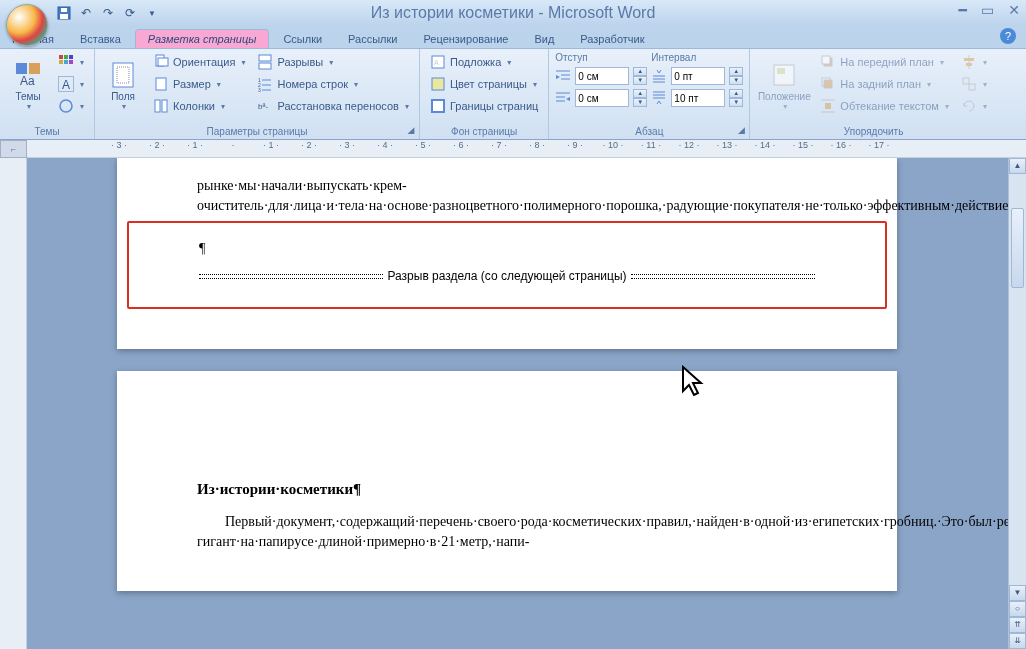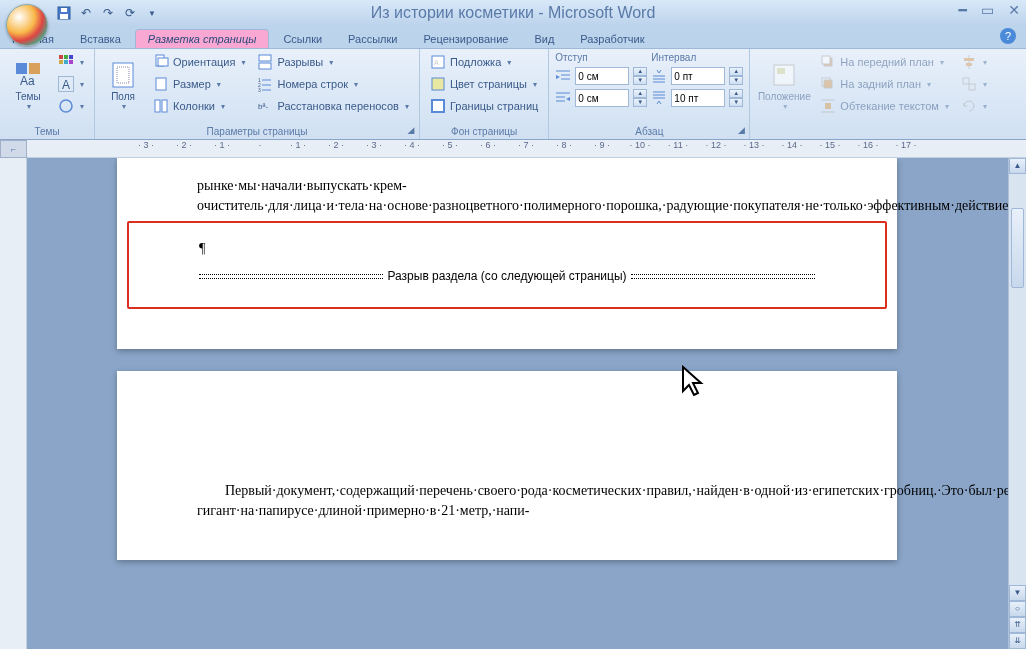--- a/index.html
+++ b/index.html
@@ -29,21 +29,21 @@
 .col { display: flex; flex-direction: column; gap: 2px; }
 .spinner-row { display: flex; align-items: center; gap: 4px; height: 20px; font-size: 11px; color: #3a5a8a; }
 .spinner-row .icon { width: 16px; height: 16px; }
 .spinner-input { width: 54px; height: 18px; border: 1px solid #a0b8d8; background: #fff; font-size: 10px; padding: 8px 2px; }
 .spin-btns { display: flex; flex-direction: column; }
 .spin-btns span { width: 14px; height: 9px; background: linear-gradient(#eaf2fb,#cfe0f2); border: 1px solid #a0b8d8; font-size: 6px; text-align: center; line-height: 7px; cursor: pointer; color:#3a5a8a; }
 .launcher { position: absolute; right: 2px; bottom: 2px; width: 12px; height: 12px; font-size: 9px; color: #5a7aa8; cursor: pointer; text-align: center; }
 .glabel { font-size: 10px; color: #5a7aa8; padding-bottom: 1px; }
 .dd-arrow { font-size: 8px; margin-left: 2px; color:#5a7aa8; }
 
-.ruler-h { height: 18px; background: #e8eef6; display: flex; position: relative; margin-left: 27px; border-bottom: 1px solid #c0d0e0; font-size: 9px; color: #5a6a8a; overflow: hidden; }
+.ruler-h { height: 18px; background: #e8eef6; display: flex; position: relative; border-bottom: 1px solid #c0d0e0; font-size: 9px; color: #5a6a8a; overflow: hidden; }
 .ruler-corner { position: absolute; left: 0; top: 140px; width: 27px; height: 18px; background: #d0dae8; border: 1px solid #a0b0c8; z-index: 5; display:flex; align-items:center; justify-content:center; font-size:9px; color:#5a7aa8;}
 
 .workspace { display: flex; height: 491px; position: relative; }
 .ruler-v { width: 27px; background: #e8eef6; border-right: 1px solid #c0d0e0; }
 .doc-area { flex: 1; background: #8aa5c8; overflow: auto; position: relative; padding-left: 90px; }
 .scroll-v { width: 18px; background: #d8e4f0; border-left: 1px solid #b0c0d8; position: relative; }
 .scroll-thumb { position: absolute; left: 2px; right: 2px; top: 50px; height: 80px; background: linear-gradient(#e8f0fa,#c8d8ec); border: 1px solid #a0b8d8; border-radius: 2px; }
 .scroll-btn { position: absolute; left: 0; right: 0; height: 16px; background: linear-gradient(#e8f0fa,#c8d8ec); border: 1px solid #a0b8d8; font-size: 8px; text-align: center; line-height: 14px; cursor: pointer; color:#3a5a8a; }
 
 .page { width: 780px; background: #fff; box-shadow: 0 2px 6px rgba(0,0,0,0.3); padding: 18px 80px 40px 80px; margin-bottom: 22px; position: relative; }
@@ -359,20 +359,21 @@
           </div>
         <div class="small-btn" style="opacity:0.5;">
             <svg class="icon" viewBox="0 0 16 16">
               <path d="M3 8 A5 5 0 1 1 8 13" fill="none" stroke="#aaa"></path>
               <path d="M3 5 L3 8 L6 8" fill="none" stroke="#aaa"></path>
             </svg>
             <span class="dd-arrow">▾</span>
           </div>
       </div>
     </div>
+    <div class="group-label">Упорядочить</div>
   </div>
 
 </div>
 
 <div class="ruler-corner">⌐</div>
 <div class="ruler-h">
   <div class="ruler-white"></div>
   <div class="ruler-ticks" id="ruler-ticks"><span>· 3 ·</span><span>· 2 ·</span><span>· 1 ·</span><span>·</span><span>· 1 ·</span><span>· 2 ·</span><span>· 3 ·</span><span>· 4 ·</span><span>· 5 ·</span><span>· 6 ·</span><span>· 7 ·</span><span>· 8 ·</span><span>· 9 ·</span><span>· 10 ·</span><span>· 11 ·</span><span>· 12 ·</span><span>· 13 ·</span><span>· 14 ·</span><span>· 15 ·</span><span>· 16 ·</span><span>· 17 ·</span></div>
 </div>
 
@@ -385,20 +386,21 @@
         <span class="para-mark" style="margin-left:66px;">¶</span>
         <div class="break-line">
           <span class="break-label">Разрыв раздела (со следующей страницы)</span>
         </div>
         <svg class="cursor-arrow" width="26" height="36" viewBox="0 0 26 36">
           <path d="M2 2 L2 26 L8 20 L13 30 L17 28 L12 18 L20 18 Z" fill="#fff" stroke="#000" stroke-width="2"></path>
         </svg>
       </div>
     </div>
     <div class="page page2">
+      <div class="heading">Из·истории·косметики¶</div>
       <div class="doc-text" style="text-indent:28px;">Первый·документ,·содержащий·перечень·своего·рода·косметических·правил,·найден·в·одной·из·египетских·гробниц.·Это·был·рецепт-гигант·на·папирусе·длиной·примерно·в·21·метр,·напи-</div>
     </div>
   </div>
   <div class="scroll-v">
     <div class="scroll-btn" style="top:0;">▲</div>
     <div class="scroll-thumb"></div>
     <div class="scroll-btn" style="bottom:48px;">▼</div>
     <div class="scroll-btn" style="bottom:32px;">○</div>
     <div class="scroll-btn" style="bottom:16px;">⇈</div>
     <div class="scroll-btn" style="bottom:0;">⇊</div>

